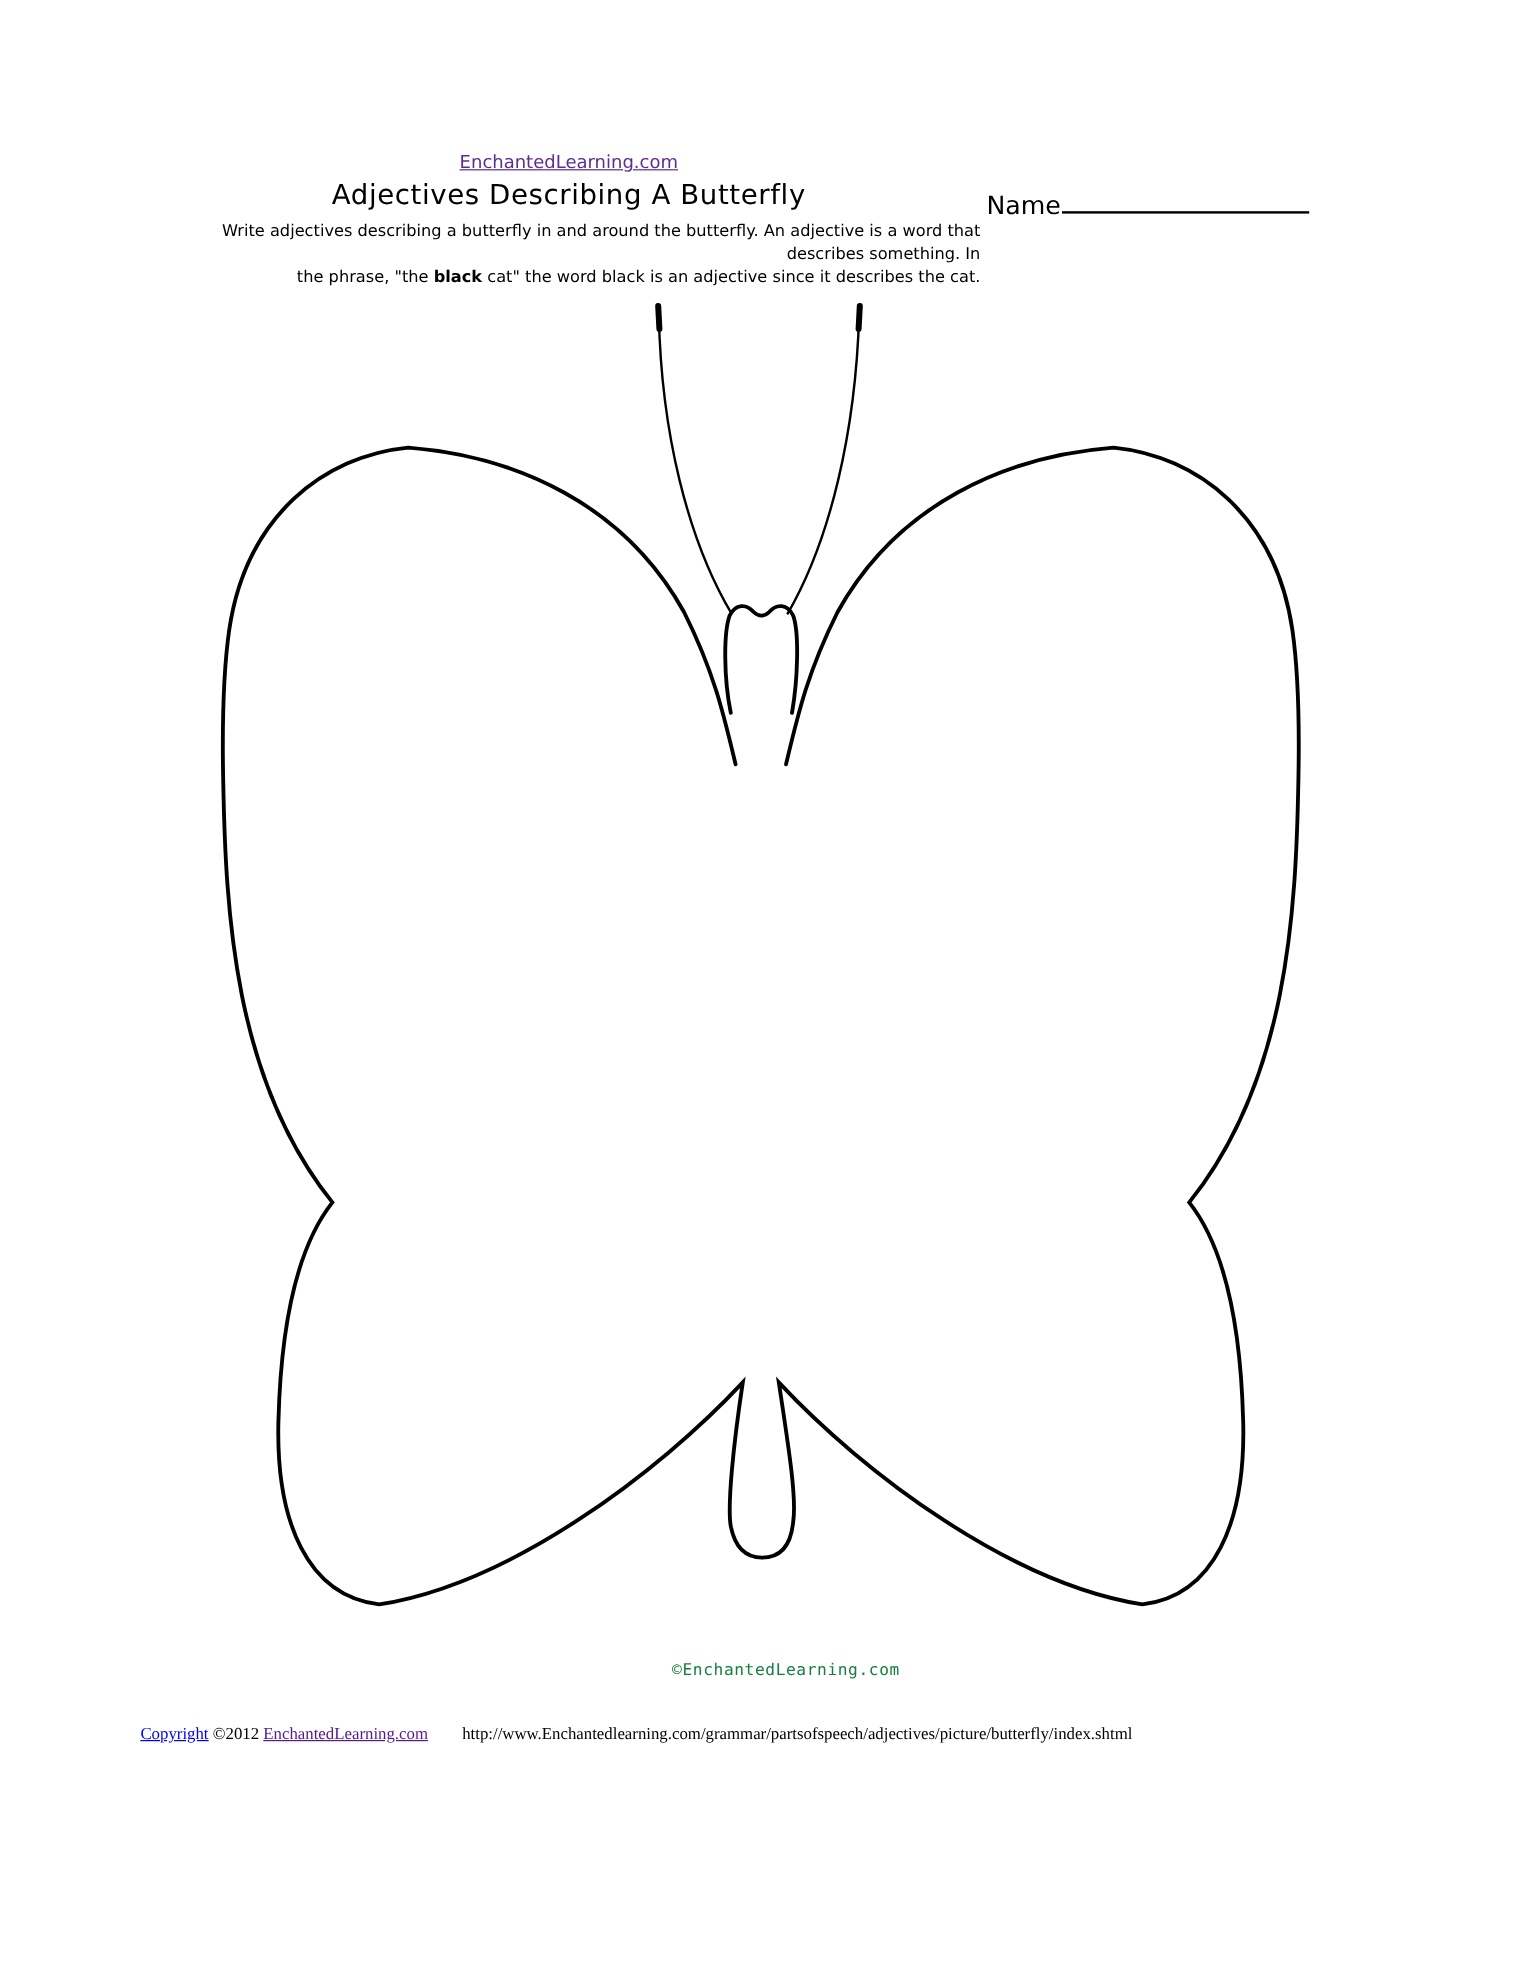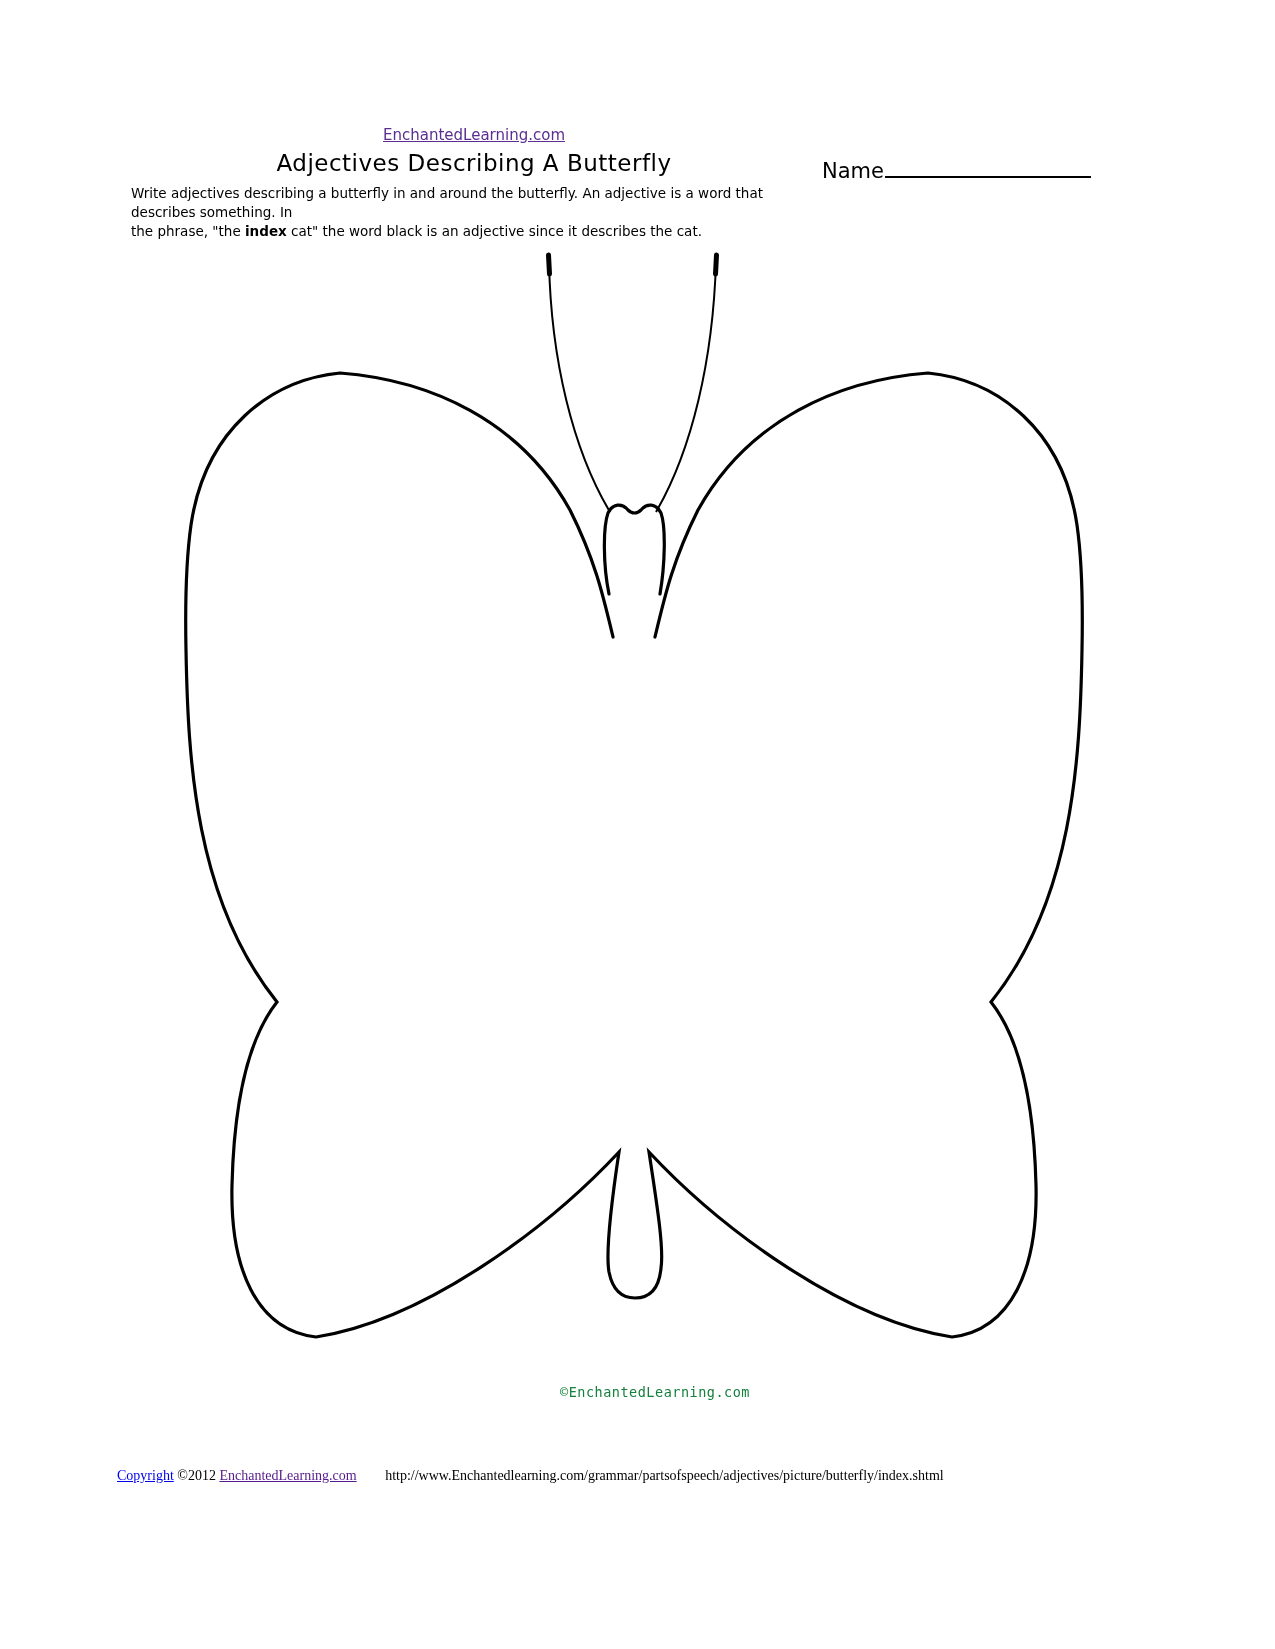--- a/index.html
+++ b/index.html
@@ -9,21 +9,21 @@
   .site-link {
     position:absolute; left:474px; top:126px; transform:translateX(-50%);
     font-size:15px; color:#5b2d90; text-decoration:underline; white-space:nowrap;
   }
   .page-title {
     position:absolute; left:474px; top:150px; transform:translateX(-50%);
     font-size:23px; font-weight:normal; letter-spacing:0.5px; white-space:nowrap;
   }
   .instructions {
     position:absolute; left:131px; top:184px; width:686px;
-    font-size:13.5px; line-height:19px; text-align:left;
+    font-size:13.5px; line-height:19px; text-align:right;
   }
   .instructions b { font-weight:bold; }
 
   .name-block {
     position:absolute; left:822px; top:158px;
     display:flex; align-items:baseline;
     font-size:21px;
   }
   .name-line {
     display:inline-block; width:206px; height:20px;
@@ -36,41 +36,41 @@
   .butterfly-wrap svg { display:block; width:100%; height:100%; }
 
   .watermark {
     position:absolute; left:655px; top:1384px; transform:translateX(-50%);
     font-family:"DejaVu Sans Mono", monospace;
     font-size:13.5px; color:#15803d; letter-spacing:0.5px; white-space:nowrap;
   }
 
   .footer {
     position:absolute; left:117px; top:1438px; width:1100px;
-    font-family:"Liberation Serif", serif; font-size:14px; white-space:nowrap;margin-top:30px;
+    font-family:"Liberation Serif", serif; font-size:14px; white-space:nowrap;
   }
   .footer .copyright-link { color:#0000ee; text-decoration:underline; }
   .footer .footer-site-link { color:#551a8b; text-decoration:underline; }
   .footer .footer-url { margin-left:25px; color:#000; }
 </style>
 </head>
 <body>
 
 <a class="site-link" href="#">EnchantedLearning.com</a>
 
 <h1 class="page-title">Adjectives Describing A Butterfly</h1>
 
 <div class="name-block">
   <span>Name</span>
   <span class="name-line"></span>
 </div>
 
 <div class="instructions">
   <div>Write adjectives describing a butterfly in and around the butterfly. An adjective is a word that describes something. In</div>
-  <div><span>the phrase, "the </span><b>index</b><span> cat" the word black is an adjective since it describes the cat.</span></div>
+  <div><span>the phrase, "the </span><b>black</b><span> cat" the word black is an adjective since it describes the cat.</span></div>
 </div>
 
 <div class="butterfly-wrap">
   <svg viewBox="150 245 960 1110" xmlns="http://www.w3.org/2000/svg">
 
     <path d="M 613 637
          C 603 595 595 560 570 510
          C 520 420 430 380 340 373
          C 270 380 205 430 191 525
          C 186 560 185 600 186 650

